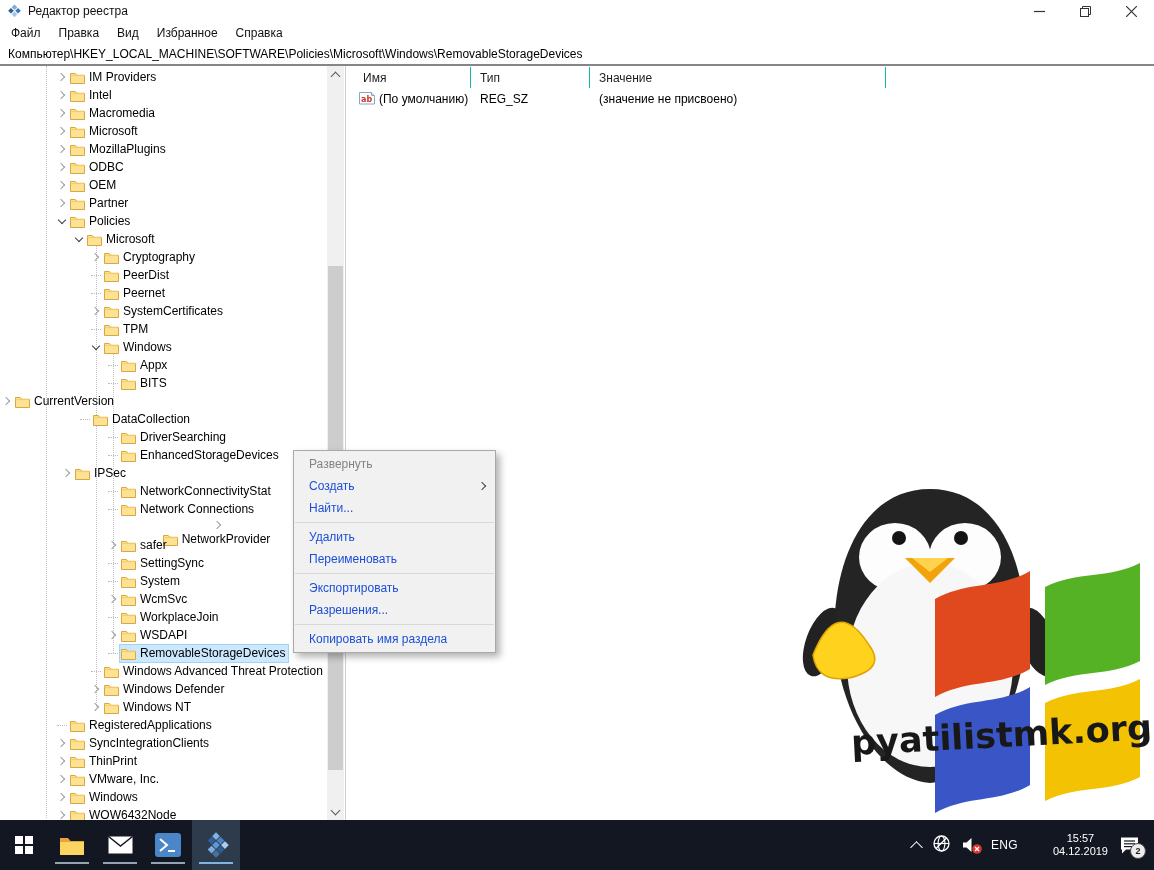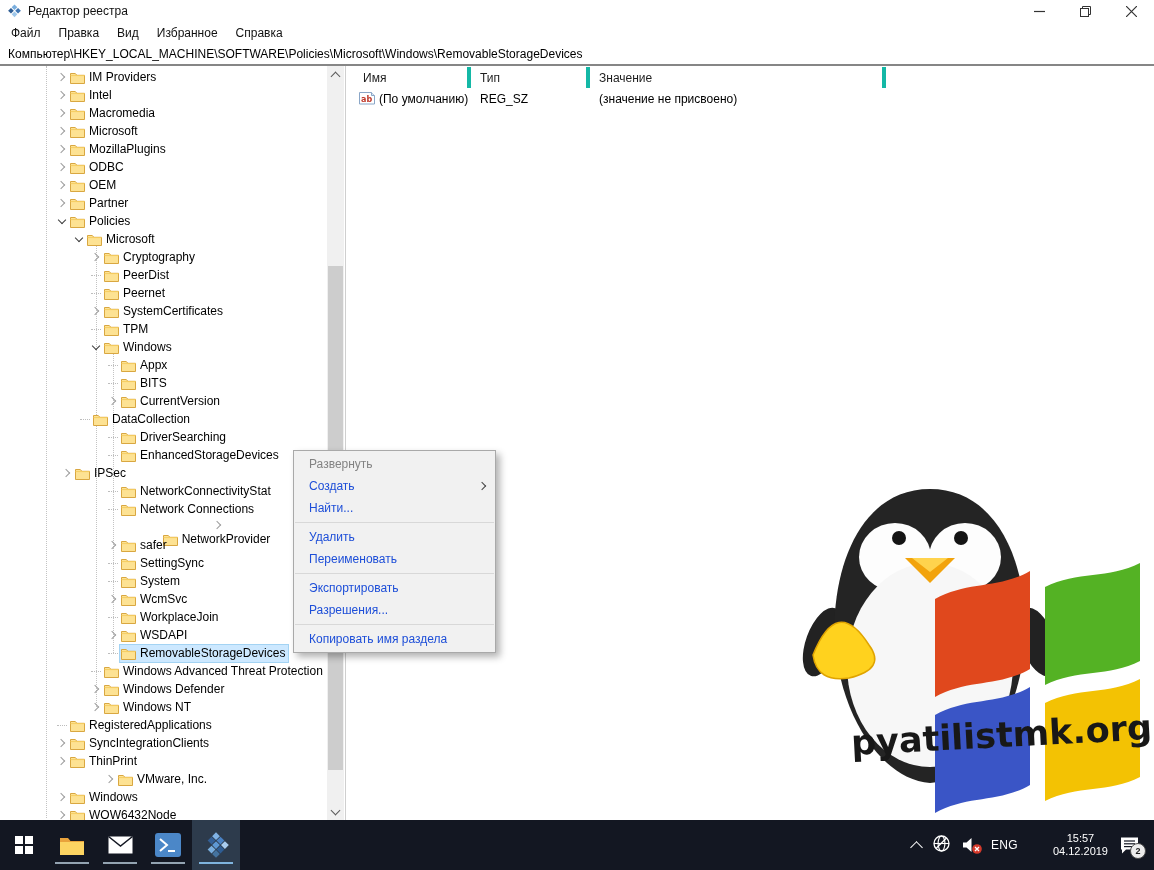--- a/index.html
+++ b/index.html
@@ -40,21 +40,21 @@
   .vscroll{position:absolute;right:1px;top:0;width:17px;height:754px;background:#f0f0f0;}
   .vs-arrow{position:absolute;left:0;width:17px;height:17px;display:flex;align-items:center;justify-content:center;}
   .vs-arrow.up{top:0;} .vs-arrow.down{bottom:0;}
   .vs-arrow i{width:6px;height:6px;border-right:1.4px solid #5a5a5a;border-bottom:1.4px solid #5a5a5a;display:block;}
   .vs-arrow.up i{transform:rotate(-135deg);margin-top:3px;}
   .vs-arrow.down i{transform:rotate(45deg);margin-bottom:3px;}
   .vs-thumb{position:absolute;left:1px;width:15px;background:#cdcdcd;}
   
   .list-panel{position:absolute;left:347px;top:0;right:0;height:754px;background:#fff;font-size:12px;}
   .list-header{display:flex;height:23px;align-items:center;color:#1d1d1d;}
-  .hcell{border-right:4px solid #14b8a6;height:21px;display:flex;align-items:center;box-sizing:border-box;}
+  .hcell{border-right:1px solid #14b8a6;height:21px;display:flex;align-items:center;box-sizing:border-box;}
   .hcell.c1{width:124px;padding-left:16px;}
   .hcell.c2{width:119px;padding-left:9px;}
   .hcell.c3{width:296px;padding-left:9px;}
   .lrow{display:flex;height:19px;align-items:center;}
   .lcell{overflow:hidden;white-space:nowrap;box-sizing:border-box;}
   .lc1{width:124px;padding-left:12px;display:flex;align-items:center;}
   .lc2{width:119px;padding-left:9px;}
   .lc3{width:296px;padding-left:9px;}
   .ab-ico{display:inline-flex;margin-right:4px;flex:none;}
   
@@ -347,21 +347,21 @@
             <span class="lwrap">
               <span class="fold">
                 <svg width="15" height="13" viewBox="0 0 15 13">
                   <path d="M0.5,2.5 h4.8 l1.6,1.8 h7.6 v8.2 h-14 z" fill="#fde293" stroke="#d9a741"></path>
                   <path d="M0.5,4.6 h14" stroke="#f6cd60"></path>
                 </svg>
               </span>
               <span>BITS</span>
             </span>
           </div>
-          <div class="trow" style="padding-left: 106px;">
+          <div class="trow" style="">
             <span class="arr c"></span>
             <span class="lwrap">
               <span class="fold">
                 <svg width="15" height="13" viewBox="0 0 15 13">
                   <path d="M0.5,2.5 h4.8 l1.6,1.8 h7.6 v8.2 h-14 z" fill="#fde293" stroke="#d9a741"></path>
                   <path d="M0.5,4.6 h14" stroke="#f6cd60"></path>
                 </svg>
               </span>
               <span>CurrentVersion</span>
             </span>
@@ -599,21 +599,21 @@
             <span class="lwrap">
               <span class="fold">
                 <svg width="15" height="13" viewBox="0 0 15 13">
                   <path d="M0.5,2.5 h4.8 l1.6,1.8 h7.6 v8.2 h-14 z" fill="#fde293" stroke="#d9a741"></path>
                   <path d="M0.5,4.6 h14" stroke="#f6cd60"></path>
                 </svg>
               </span>
               <span>ThinPrint</span>
             </span>
           </div>
-          <div class="trow" style="padding-left: 55px; margin-left: 48px;">
+          <div class="trow" style="padding-left: 55px;">
             <span class="arr c"></span>
             <span class="lwrap">
               <span class="fold">
                 <svg width="15" height="13" viewBox="0 0 15 13">
                   <path d="M0.5,2.5 h4.8 l1.6,1.8 h7.6 v8.2 h-14 z" fill="#fde293" stroke="#d9a741"></path>
                   <path d="M0.5,4.6 h14" stroke="#f6cd60"></path>
                 </svg>
               </span>
               <span>VMware, Inc.</span>
             </span>

